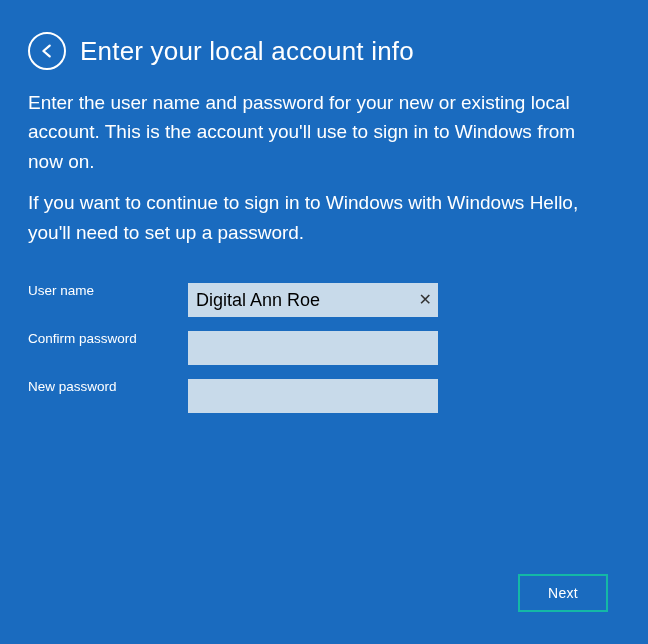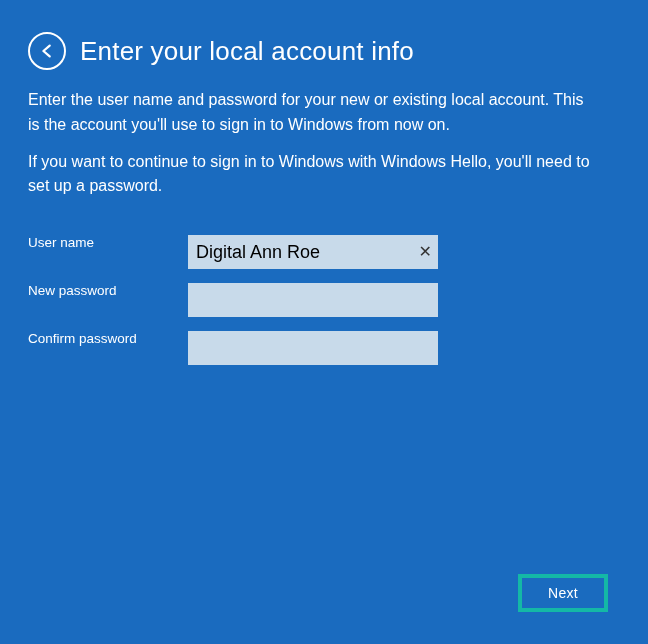--- a/index.html
+++ b/index.html
@@ -52,21 +52,21 @@
     }
 
     .page-title {
       font-size: 26px;
       font-weight: 300;
       color: #ffffff;
       letter-spacing: 0.2px;
     }
 
     .description {
-      font-size: 16px;
+      font-size: 19px;
       color: #ffffff;
       line-height: 1.55;
       margin-bottom: 14px;
       max-width: 570px;
     }
 
     .description p {
       margin-bottom: 12px;
     }
 
@@ -126,21 +126,21 @@
       position: absolute;
       bottom: 32px;
       right: 40px;
       display: flex;
       gap: 12px;
     }
 
     .btn {
       width: 90px;
       height: 38px;
-      border: 4px solid #14b8a6;
+      border: 2px solid #14b8a6;
       background: transparent;
       color: #ffffff;
       font-size: 14px;
       font-family: 'Segoe UI', Arial, sans-serif;
       cursor: pointer;
       letter-spacing: 0.3px;
     }
   </style>
 </head>
 <body>
@@ -165,28 +165,28 @@
 
     <div class="form-row">
       <label class="form-label">User name</label>
       <div class="input-wrapper">
         <input type="text" class="form-input" value="Digital Ann Roe" style="">
         <button class="clear-button">✕</button>
       </div>
     </div>
 
     <div class="form-row">
-      <label class="form-label">New password</label>
+      <label class="form-label">Confirm password</label>
       <div class="input-wrapper">
         <input type="password" class="form-input" style="">
       </div>
     </div>
 
     <div class="form-row">
-      <label class="form-label">Confirm password</label>
+      <label class="form-label">New password</label>
       <div class="input-wrapper">
         <input type="password" class="form-input" style="">
       </div>
     </div>
 
 
   </div>
 
 </div>
 

